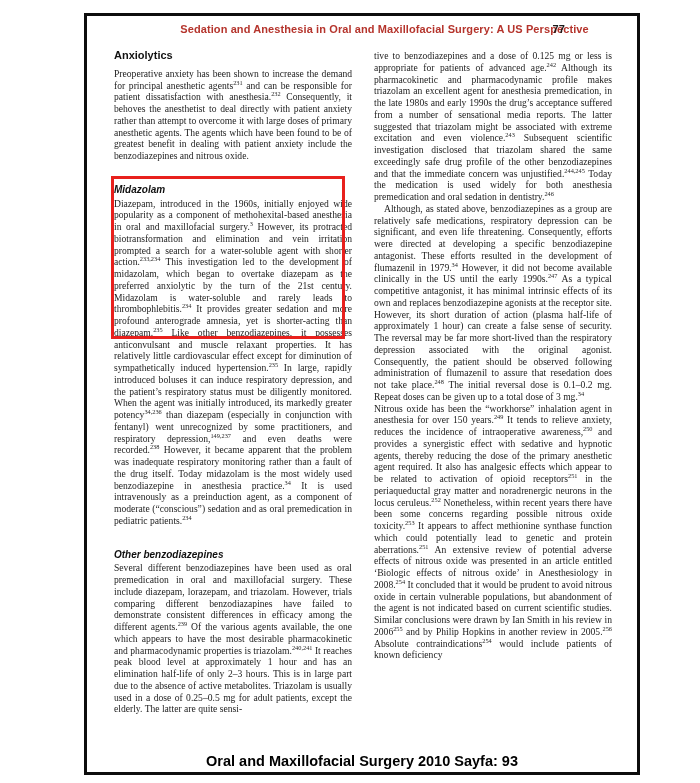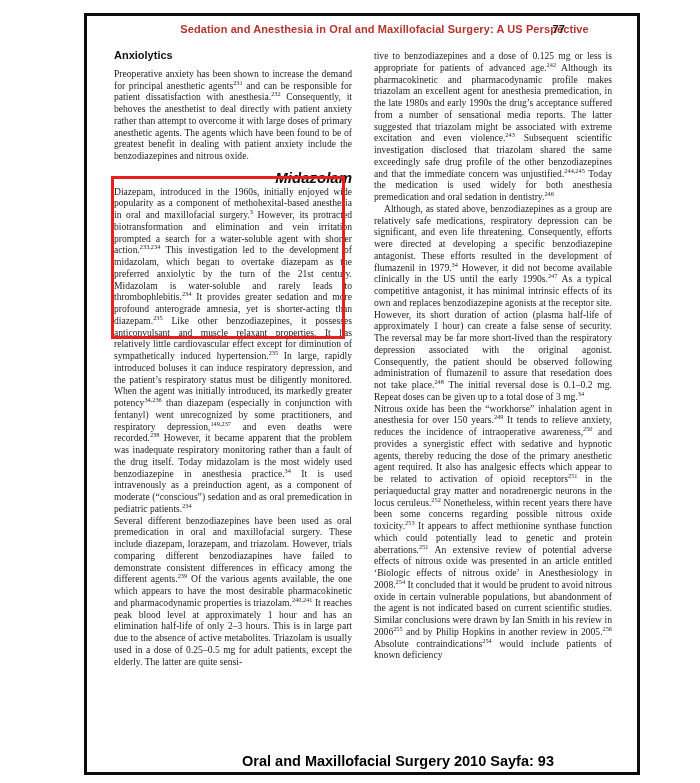--- a/index.html
+++ b/index.html
@@ -51,24 +51,24 @@
     font-weight: 700;
     font-size: 11px;
     color: #111;
     text-align: left;
     margin: 0 0 6px 0;
   }
   .subheading {
     font-family: "Liberation Sans", sans-serif;
     font-weight: 700;
     font-style: italic;
-    font-size: 15px;
+    font-size: 10px;
     color: #111;
-    text-align: right;
-    margin: 10px 0 2px 0;
+    text-align: left;
+    margin: 22px 0 2px 0;
   }
   p.para { margin: 0; }
   p.para.indent { text-indent: 10px; }
   sup.ref {
     font-size: 6.3px;
     line-height: 0;
     vertical-align: super;
   }
   .ital { }
   .annotation-box {
@@ -81,38 +81,38 @@
   .caption {
     position: absolute;
     bottom: 2px; left: 0;
     width: 100%;
     text-align: center;
     font-family: "Liberation Sans", sans-serif;
     font-weight: 700;
     font-size: 14.5px;
     line-height: 18px;
     color: #000;
-    margin-left: 36px;
   }
 </style>
 </head>
 <body>
 
 <div class="page">
   <div class="header">
     <span class="title">Sedation and Anesthesia in Oral and Maxillofacial Surgery: A US Perspective</span>
     <span class="page-num">77</span>
   </div>
 
   <div class="columns">
     <div class="col" id="col-left">
         <div class="heading">Anxiolytics</div>
         <p class="para"><span>Preoperative anxiety has been shown to increase the demand for principal anesthetic agents</span><sup class="ref">231</sup><span> and can be responsible for patient dissatisfaction with anesthesia.</span><sup class="ref">232</sup><span> Consequently, it behoves the anesthetist to deal directly with patient anxiety rather than attempt to overcome it with large doses of primary anesthetic agents. The agents which have been found to be of greatest benefit in dealing with patient anxiety include the benzodiazepines and nitrous oxide.</span></p>
         <div class="subheading">Midazolam</div>
         <p class="para"><span>Diazepam, introduced in the 1960s, initially enjoyed wide popularity as a component of methohexital-based anesthesia in oral and maxillofacial surgery.</span><sup class="ref">3</sup><span> However, its protracted biotransformation and elimination and vein irritation prompted a search for a water-soluble agent with shorter action.</span><sup class="ref">233,234</sup><span> This investigation led to the development of midazolam, which began to overtake diazepam as the preferred anxiolytic by the turn of the 21st century. Midazolam is water-soluble and rarely leads to thrombophlebitis.</span><sup class="ref">234</sup><span> It provides greater sedation and more profound anterograde amnesia, yet is shorter-acting than diazepam.</span><sup class="ref">235</sup><span> Like other benzodiazepines, it possesses anticonvulsant and muscle relaxant properties. It has relatively little cardiovascular effect except for diminution of sympathetically induced hypertension.</span><sup class="ref">235</sup><span> In large, rapidly introduced boluses it can induce respiratory depression, and the patient’s respiratory status must be diligently monitored. When the agent was initially introduced, its markedly greater potency</span><sup class="ref">34,236</sup><span> than diazepam (especially in conjunction with fentanyl) went unrecognized by some practitioners, and respiratory depression,</span><sup class="ref">149,237</sup><span> and even deaths were recorded.</span><sup class="ref">238</sup><span> However, it became apparent that the problem was inadequate respiratory monitoring rather than a fault of the drug itself. Today midazolam is the most widely used benzodiazepine in anesthesia practice.</span><sup class="ref">34</sup><span> It is used intravenously as a preinduction agent, as a component of moderate (“conscious”) sedation and as oral premedication in pediatric patients.</span><sup class="ref">234</sup></p>
+        <div class="subheading">Other benzodiazepines</div>
         <p class="para"><span>Several different benzodiazepines have been used as oral premedication in oral and maxillofacial surgery. These include diazepam, lorazepam, and triazolam. However, trials comparing different benzodiazapines have failed to demonstrate consistent differences in efficacy among the different agents.</span><sup class="ref">239</sup><span> Of the various agents available, the one which appears to have the most desirable pharmacokinetic and pharmacodynamic properties is triazolam.</span><sup class="ref">240,241</sup><span> It reaches peak blood level at approximately 1 hour and has an elimination half-life of only 2–3 hours. This is in large part due to the absence of active metabolites. Triazolam is usually used in a dose of 0.25–0.5 mg for adult patients, except the elderly. The latter are quite sensi-</span></p>
       </div>
     <div class="col" id="col-right">
         <p class="para"><span>tive to benzodiazepines and a dose of 0.125 mg or less is appropriate for patients of advanced age.</span><sup class="ref">242</sup><span> Although its pharmacokinetic and pharmacodynamic profile makes triazolam an excellent agent for anesthesia premedication, in the late 1980s and early 1990s the drug’s acceptance suffered from a number of sensational media reports. The latter suggested that triazolam might be associated with extreme excitation and even violence.</span><sup class="ref">243</sup><span> Subsequent scientific investigation disclosed that triazolam shared the same exceedingly safe drug profile of the other benzodiazepines and that the immediate concern was unjustified.</span><sup class="ref">244,245</sup><span> Today the medication is used widely for both anesthesia premedication and oral sedation in dentistry.</span><sup class="ref">246</sup></p>
         <p class="para indent"><span>Although, as stated above, benzodiazepines as a group are relatively safe medications, respiratory depression can be significant, and even life threatening. Consequently, efforts were directed at developing a specific benzodiazepine antagonist. These efforts resulted in the development of flumazenil in 1979.</span><sup class="ref">34</sup><span> However, it did not become available clinically in the US until the early 1990s.</span><sup class="ref">247</sup><span> As a typical competitive antagonist, it has minimal intrinsic effects of its own and replaces benzodiazepine agonists at the receptor site. However, its short duration of action (plasma half-life of approximately 1 hour) can create a false sense of security. The reversal may be far more short-lived than the respiratory depression associated with the original agonist. Consequently, the patient should be observed following administration of flumazenil to assure that resedation does not take place.</span><sup class="ref">248</sup><span> The initial reversal dose is 0.1–0.2 mg. Repeat doses can be given up to a total dose of 3 mg.</span><sup class="ref">34</sup></p>
         <p class="para"><span>Nitrous oxide has been the “workhorse” inhalation agent in anesthesia for over 150 years.</span><sup class="ref">249</sup><span> It tends to relieve anxiety, reduces the incidence of intraoperative awareness,</span><sup class="ref">250</sup><span> and provides a synergistic effect with sedative and hypnotic agents, thereby reducing the dose of the primary anesthetic agent required. It also has analgesic effects which appear to be related to activation of opioid receptors</span><sup class="ref">251</sup><span> in the periaqueductal gray matter and noradrenergic neurons in the locus ceruleus.</span><sup class="ref">252</sup><span> Nonetheless, within recent years there have been some concerns regarding possible nitrous oxide toxicity.</span><sup class="ref">253</sup><span> It appears to affect methionine synthase function which could potentially lead to genetic and protein aberrations.</span><sup class="ref">251</sup><span> An extensive review of potential adverse effects of nitrous oxide was presented in an article entitled ‘Biologic effects of nitrous oxide’ in </span><span class="ital">Anesthesiology</span><span> in 2008.</span><sup class="ref">254</sup><span> It concluded that it would be prudent to avoid nitrous oxide in certain vulnerable populations, but abandonment of the agent is not indicated based on current scientific studies. Similar conclusions were drawn by Ian Smith in his review in 2006</span><sup class="ref">255</sup><span> and by Philip Hopkins in another review in 2005.</span><sup class="ref">256</sup><span> Absolute contraindications</span><sup class="ref">254</sup><span> would include patients of known deficiency</span></p>
       </div>
   </div>
 
   <div class="annotation-box" style="border-color: rgb(232, 32, 29);"></div>

